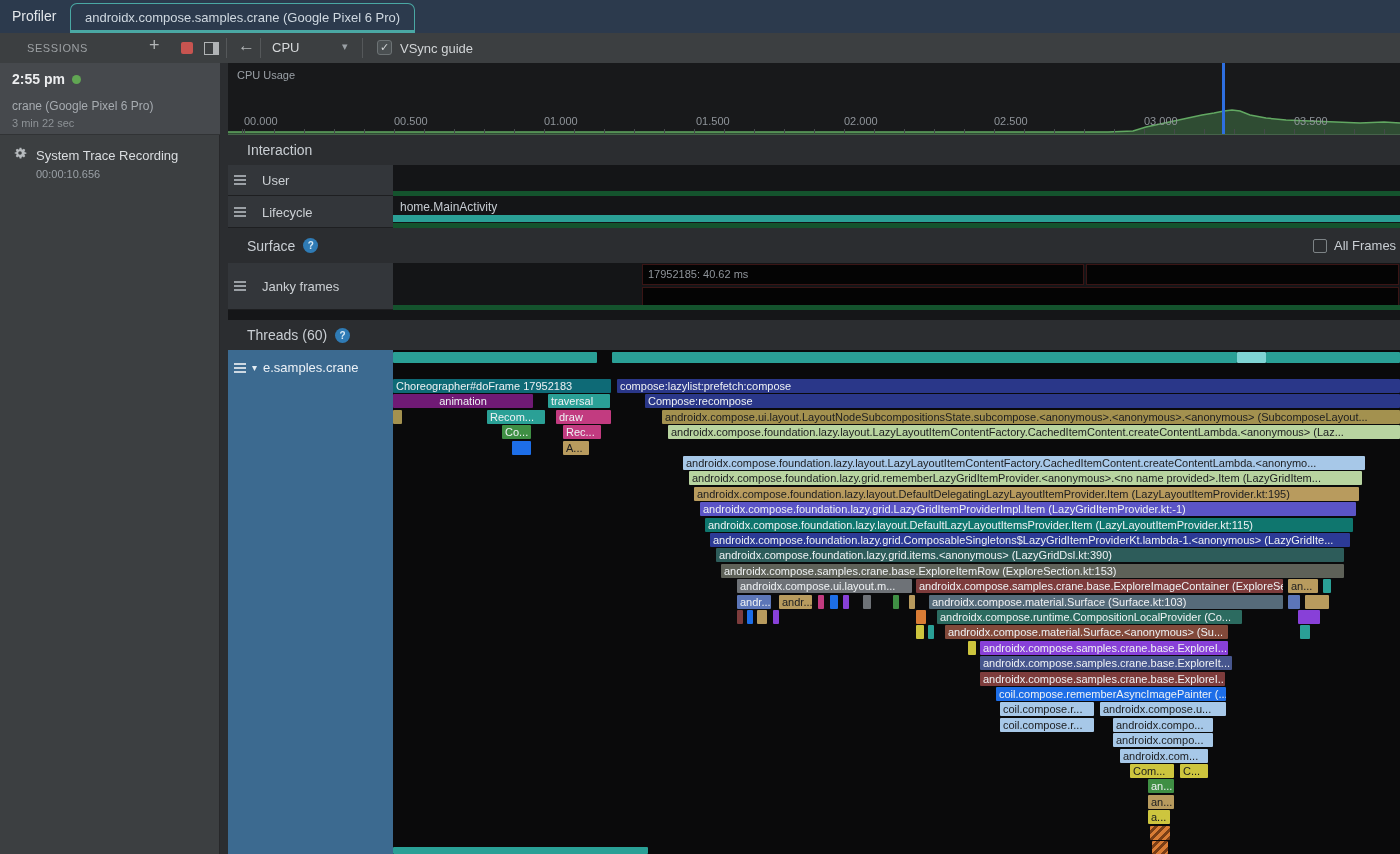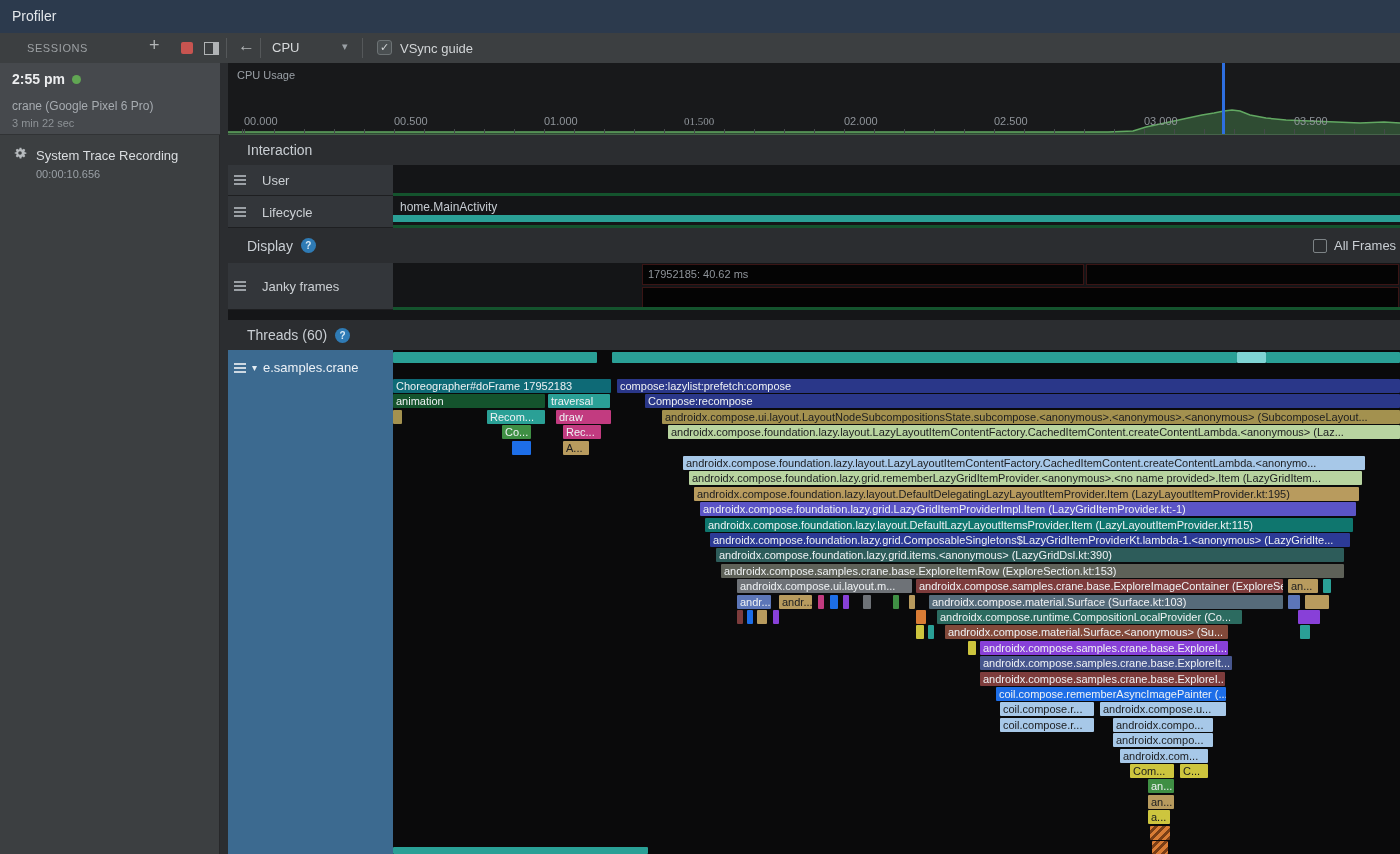--- a/index.html
+++ b/index.html
@@ -63,21 +63,21 @@
           font-size:10px;font-weight:bold;align-items:center;justify-content:center;}
   .all-frames{position:absolute;left:1085px;top:10px;display:flex;align-items:center;gap:7px;white-space:nowrap;}
   .cb-empty{width:14px;height:14px;box-sizing:border-box;border:1px solid #7d8386;border-radius:2px;background:transparent;}
   .af-label{font-size:13px;color:#c9ced3;}
 
   .track{position:absolute;left:8px;width:1172px;}
   .track-user{top:102px;height:31px;}
   .track-lifecycle{top:133px;height:32px;}
   .track-janky{top:200px;height:47px;}
   .tlabel{position:absolute;left:0;top:0;width:165px;height:100%;background:#33363a;border-bottom:1px solid #1e1f21;box-sizing:border-box;}
-  .ttimeline{position:absolute;left:165px;top:0;width:1007px;height:100%;background:#141517;border-bottom:3px solid #14532d;box-sizing:border-box;overflow:hidden;}
+  .ttimeline{position:absolute;left:165px;top:0;width:1007px;height:100%;background:#141517;border-bottom:5px solid #14532d;box-sizing:border-box;overflow:hidden;}
   .hamb{position:absolute;left:6px;top:50%;margin-top:-5px;width:12px;height:10px;
         background:repeating-linear-gradient(to bottom,#9ba0a5 0 2px,transparent 2px 4px);}
   .tlabel-text{position:absolute;left:34px;top:50%;transform:translateY(-50%);font-size:13px;color:#ccd0d4;white-space:nowrap;}
   .lc-event{position:absolute;left:7px;top:4px;font-size:12px;color:#c6ccd2;}
   .lc-bar{position:absolute;left:0;top:19px;width:1007px;height:7px;background:#2aa096;}
 
   .jbar{position:absolute;background:#040404;border:1px solid #3a1515;box-sizing:border-box;}
   .j0a{left:249px;top:1px;width:442px;height:21px;}
   .j0b{left:693px;top:1px;width:313px;height:21px;}
   .j1{left:249px;top:24px;width:757px;height:21px;}
@@ -95,20 +95,21 @@
         padding:0 3px;overflow:hidden;white-space:nowrap;border-radius:1px;}
   .fbar.dark{color:#1c1d1f;}
 </style>
 </head>
 <body>
 
 <div class="app">
 
   <div class="tabbar">
     <div class="app-title">Profiler</div>
+    <div class="tab">androidx.compose.samples.crane (Google Pixel 6 Pro)</div>
   </div>
 
   <div class="toolbar">
     <div class="tb-sessions">SESSIONS</div>
     <div class="tb-plus">+</div>
     <div class="tb-stop"></div>
     <div class="tb-pane">
       <svg width="15" height="13" viewBox="0 0 15 13">
           <rect x="0.5" y="0.5" width="14" height="12" fill="none" stroke="#b0b3b5"></rect>
           <rect x="9" y="1" width="5" height="11" fill="#b0b3b5"></rect>
@@ -153,21 +154,21 @@
     <div class="ruler">
       <svg class="cpu-svg" width="1172" height="72">
           <polygon points="0,69 880,69 905,68 918,64 932,61 946,58 960,55 974,52 986,50 996,48 1004,47 1012,48 1022,52 1038,55 1058,57 1082,58 1108,59 1132,60 1156,59 1172,60 1172,72 0,72" fill="rgba(86,160,92,0.38)"></polygon>
           <polyline points="0,69 880,69 905,68 918,64 932,61 946,58 960,55 974,52 986,50 996,48 1004,47 1012,48 1022,52 1038,55 1058,57 1082,58 1108,59 1132,60 1156,59 1172,60" fill="none" stroke="#62a862" stroke-width="1.5"></polyline>
         </svg>
       <div class="ruler-title">CPU Usage</div>
       <div class="ruler-labels">
           <span class="tick" style="left: 16px;">00.000</span>
           <span class="tick" style="left: 166px;">00.500</span>
           <span class="tick" style="left: 316px;">01.000</span>
-          <span class="tick" style="left: 456px; font-family: Liberation Serif, serif;">01.500</span>
+          <span class="tick" style="left: 468px;">01.500</span>
           <span class="tick" style="left: 616px;">02.000</span>
           <span class="tick" style="left: 766px;">02.500</span>
           <span class="tick" style="left: 916px;">03.000</span>
           <span class="tick" style="left: 1066px;">03.500</span>
         </div>
       <div class="tickstrip"></div>
       <div class="vsync-line"></div>
     </div>
 
     <div class="hdr hdr-interaction">
@@ -187,21 +188,21 @@
         <span class="hamb"></span>
         <span class="tlabel-text">Lifecycle</span>
       </div>
       <div class="ttimeline">
         <span class="lc-event">home.MainActivity</span>
         <div class="lc-bar"></div>
       </div>
     </div>
 
     <div class="hdr hdr-display">
-      <span>Display</span>
+      <span>Surface</span>
       <span class="q-icon">?</span>
       <span class="all-frames">
         <span class="cb-empty"></span>
         <span class="af-label">All Frames</span>
       </span>
     </div>
 
     <div class="track track-janky">
       <div class="tlabel">
         <span class="hamb"></span>
@@ -228,21 +229,21 @@
           <span class="th-name">e.samples.crane</span>
         </div>
       </div>
       <div class="flame">
           <div class="fbar" style="left: 0px; top: 2px; width: 204px; height: 11px; background: rgb(42, 160, 150);"></div>
           <div class="fbar" style="left: 219px; top: 2px; width: 625px; height: 11px; background: rgb(42, 160, 150);"></div>
           <div class="fbar" style="left: 844px; top: 2px; width: 29px; height: 11px; background: rgb(127, 212, 212);"></div>
           <div class="fbar" style="left: 873px; top: 2px; width: 134px; height: 11px; background: rgb(42, 160, 150);"></div>
           <div class="fbar" style="left: 0px; top: 29px; width: 218px; height: 14px; background: rgb(14, 106, 118);">Choreographer#doFrame 17952183</div>
           <div class="fbar" style="left: 224px; top: 29px; width: 783px; height: 14px; background: rgb(42, 55, 137);">compose:lazylist:prefetch:compose</div>
-          <div class="fbar" style="left: 0px; top: 44px; width: 152px; height: 14px; background: #14532d;">animation</div>
+          <div class="fbar" style="left: 0px; top: 44px; width: 140px; height: 14px; background: #701a75; text-align: center;">animation</div>
           <div class="fbar" style="left: 155px; top: 44px; width: 62px; height: 14px; background: rgb(42, 160, 150);">traversal</div>
           <div class="fbar" style="left: 252px; top: 44px; width: 755px; height: 14px; background: rgb(42, 55, 137);">Compose:recompose</div>
           <div class="fbar" style="left: 0px; top: 60px; width: 9px; height: 14px; background: rgb(163, 145, 79);"></div>
           <div class="fbar" style="left: 94px; top: 60px; width: 58px; height: 14px; background: rgb(42, 160, 150);">Recom...</div>
           <div class="fbar" style="left: 163px; top: 60px; width: 55px; height: 14px; background: rgb(194, 59, 128);">draw</div>
           <div class="fbar dark" style="left: 269px; top: 60px; width: 738px; height: 14px; background: rgb(163, 145, 79);">androidx.compose.ui.layout.LayoutNodeSubcompositionsState.subcompose.&lt;anonymous&gt;.&lt;anonymous&gt;.&lt;anonymous&gt; (SubcomposeLayout...</div>
           <div class="fbar" style="left: 109px; top: 75px; width: 29px; height: 14px; background: rgb(63, 143, 68);">Co...</div>
           <div class="fbar" style="left: 170px; top: 75px; width: 38px; height: 14px; background: rgb(194, 59, 128);">Rec...</div>
           <div class="fbar dark" style="left: 275px; top: 75px; width: 732px; height: 14px; background: rgb(184, 212, 160);">androidx.compose.foundation.lazy.layout.LazyLayoutItemContentFactory.CachedItemContent.createContentLambda.&lt;anonymous&gt; (Laz...</div>
           <div class="fbar" style="left: 119px; top: 91px; width: 19px; height: 14px; background: rgb(29, 110, 232);"></div>

